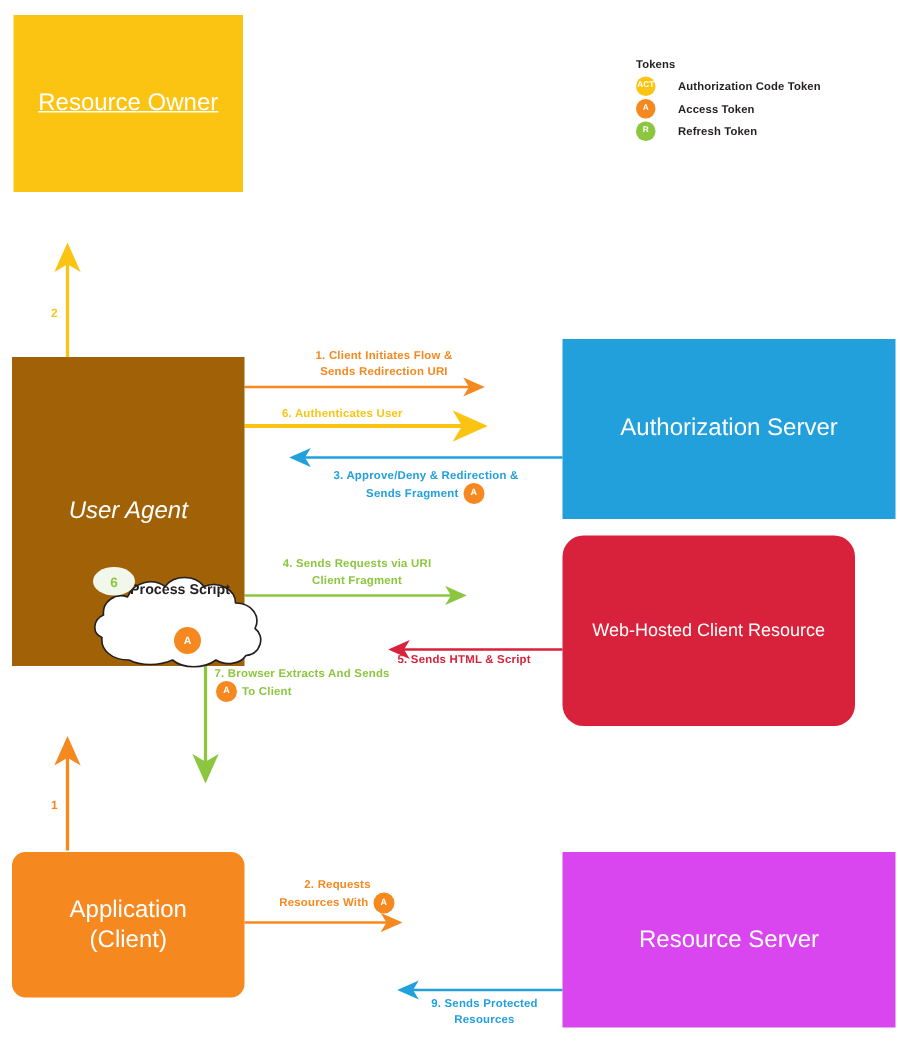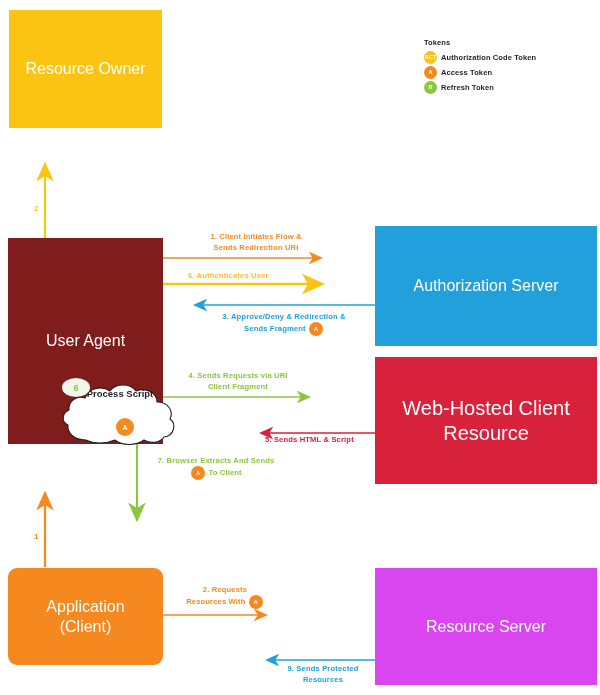--- a/index.html
+++ b/index.html
@@ -24,41 +24,44 @@
     justify-content: center;
     text-align: center;
     color: #ffffff;
     font-weight: 400;
     line-height: 1.25;
   }
   .node-resource-owner {
     left: 9px; top: 10px; width: 153px; height: 118px;
     background: #fbc412;
     font-size: 16px;
+    text-decoration: underline;
   }
   .node-user-agent {
     left: 8px; top: 238px; width: 155px; height: 206px;
-    background: #7f1d1d;
-    font-size: 16px;
+    background: #a16207;
+    font-size: 16px;
+    font-style: italic;
   }
   .node-application {
     left: 8px; top: 568px; width: 155px; height: 97px;
     background: #f5881f;
     border-radius: 9px;
     font-size: 16px;
   }
   .node-authorization-server {
     left: 375px; top: 226px; width: 222px; height: 120px;
     background: #21a0dc;
     font-size: 16px;
   }
   .node-web-hosted {
-    left: 375px; top: 357px; width: 222px; height: 127px;
+    left: 375px; top: 357px; width: 195px; height: 127px;
     background: #d8213a;
-    font-size: 20px;
+    font-size: 12px;
+    border-radius: 14px;
   }
   .node-resource-server {
     left: 375px; top: 568px; width: 222px; height: 117px;
     background: #d946ef;
     font-size: 16px;
   }
 
   
   .legend {
     position: absolute;
@@ -76,21 +79,21 @@
   .legend-row {
     display: flex;
     align-items: center;
     height: 14px;
     margin-bottom: 1px;
   }
   .legend-label {
     font-size: 7.5px;
     font-weight: bold;
     color: #231f20;
-    margin-left: 4px;
+    margin-left: 15px;
     white-space: nowrap;
     letter-spacing: .1px;
   }
   .badge {
     display: inline-flex;
     align-items: center;
     justify-content: center;
     border-radius: 50%;
     color: #ffffff;
     font-weight: bold;
@@ -299,21 +302,21 @@
     </div>
   </div>
 
   <div class="step-label c-green" style="left:170px; top:370px; text-align:center; width:136px;">
     <div>4.  Sends Requests via URI</div>
     <div>Client Fragment</div>
   </div>
 
   <div class="step-label c-red" style="left:265px; top:420px;margin-top:14px;">5. Sends HTML &amp; Script</div>
 
-  <div class="step-label c-green" style="left:143px; top:455px; text-align:center; width:146px;">
+  <div class="step-label c-green" style="left:143px; top:443px; width:146px;">
     <div>7. Browser Extracts And Sends</div>
     <div>
       <span class="badge badge-a inline-badge">A</span>
       <span>To Client</span>
     </div>
   </div>
 
   <div class="step-label c-orange" style="left:170px; top:584px; text-align:center; width:110px;">
     <div>2. Requests</div>
     <div>

